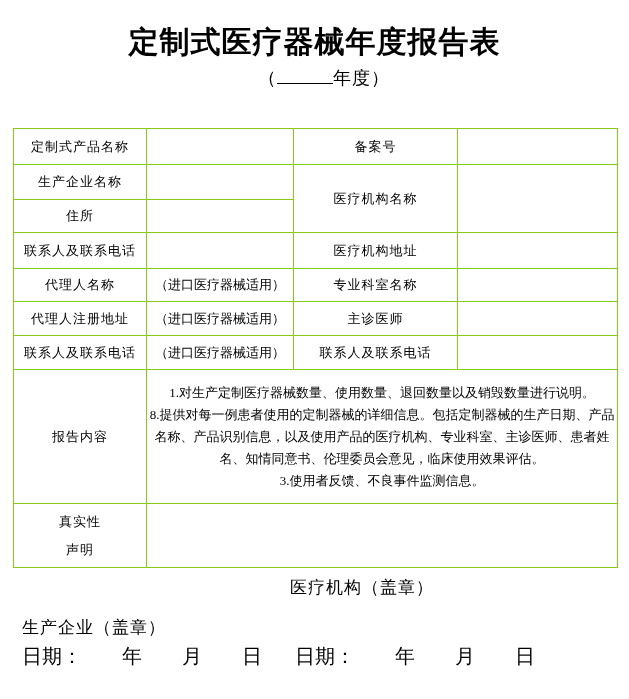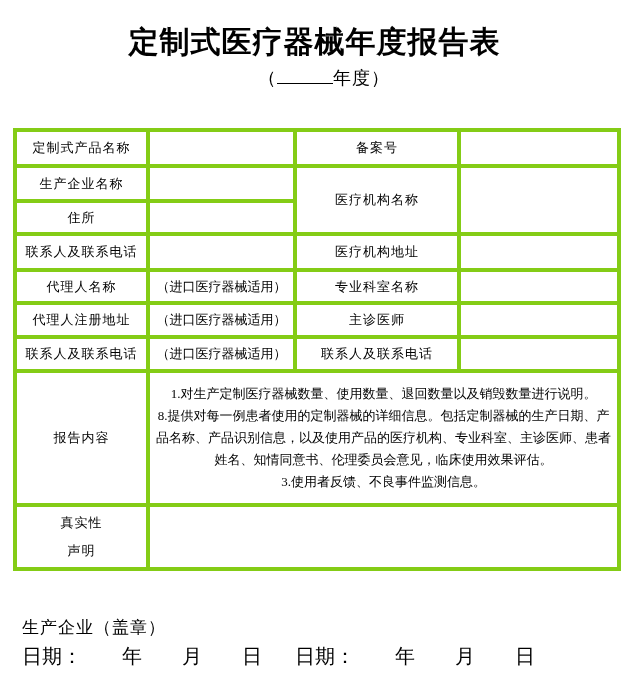--- a/index.html
+++ b/index.html
@@ -41,21 +41,21 @@
     vertical-align: baseline;
   }
   table.form {
     position: absolute;
     top: 128px; left: 13px;
     width: 604px;
     border-collapse: collapse;
     table-layout: fixed;
   }
   table.form td {
-    border: 4px solid #84cc16;
+    border: 1px solid #84cc16;
     vertical-align: middle;
     text-align: center;
     font-size: 13px;
     padding: 0 2px;
     overflow: hidden;
   }
   td.lbl { letter-spacing: 1px; }
   td.note { letter-spacing: 0; font-size: 13px; }
   td.report {
     text-align: left;
@@ -153,17 +153,18 @@
         <td class="lbl auth">
           <div>真实性</div>
           <div>声明</div>
         </td>
         <td class="val" colspan="3"></td>
       </tr>
     </tbody>
   </table>
 
   <div class="seal seal-left">生产企业（盖章）</div>
+  <div class="seal seal-right">医疗机构（盖章）</div>
 
   <div class="date date-left">日期：　　年　　月　　日</div>
   <div class="date date-right">日期：　　年　　月　　日</div>
 
 </div>
 
 </body></html>

